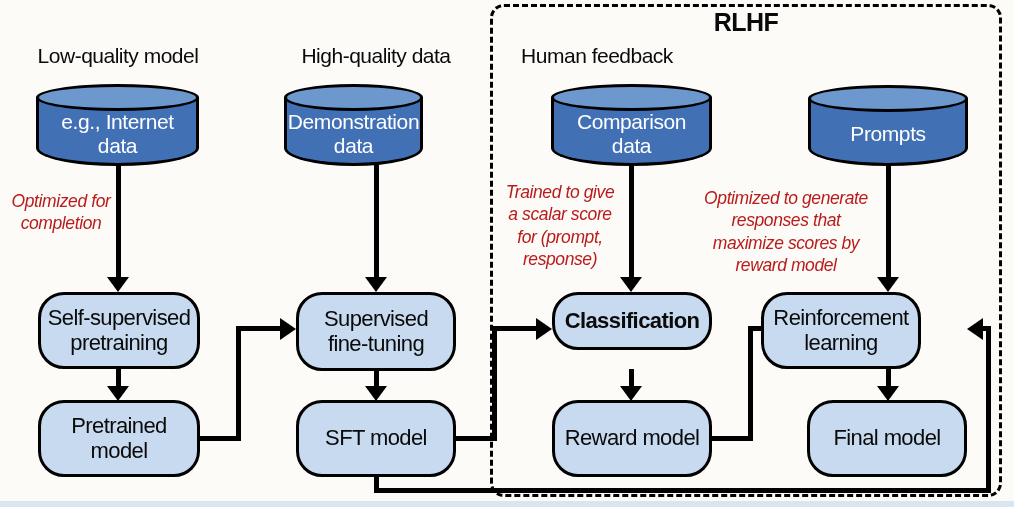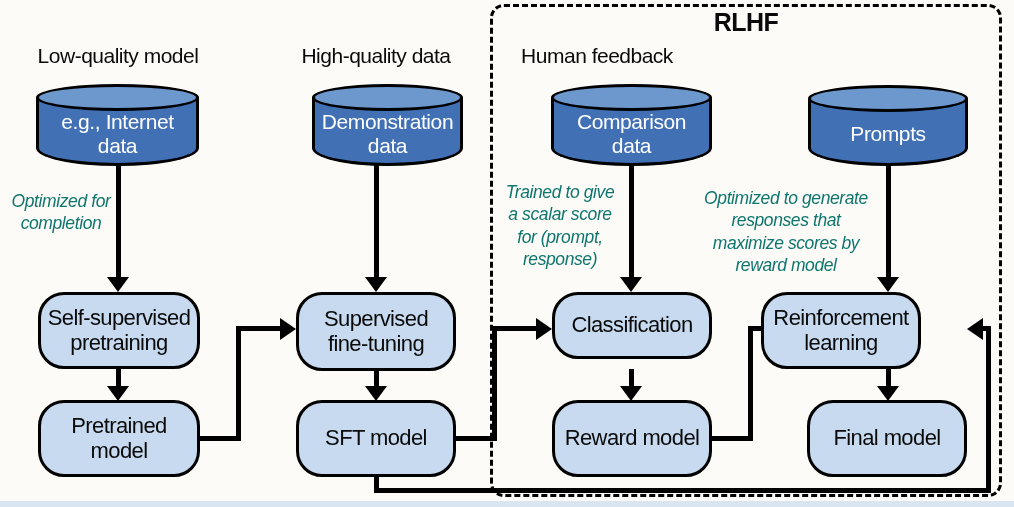--- a/index.html
+++ b/index.html
@@ -6,21 +6,21 @@
   .canvas{
     position:relative;width:1014px;height:507px;overflow:hidden;
     background:#fcfbf7;
     font-family:"Liberation Sans",sans-serif;
     color:#0a0a0a;
   }
   .abs{position:absolute;box-sizing:border-box;}
   .heading{font-size:21px;letter-spacing:-0.5px;text-align:center;font-weight:500;}
   .rlhf-title{font-size:25px;font-weight:bold;text-align:center;letter-spacing:-0.5px;}
   .annotation{font-style:italic;font-size:17.5px;line-height:1.28;text-align:center;
-    letter-spacing:-0.4px;white-space:pre-line;color:#0f766e;}
+    letter-spacing:-0.4px;white-space:pre-line;color:#b91c1c;}
   .node-box{
     background:#c7daef;border:3px solid #000;border-radius:26px;
     display:flex;align-items:center;justify-content:center;
     text-align:center;font-size:22px;line-height:1.12;letter-spacing:-0.6px;
     white-space:pre-line;
   }
   .cyl{position:absolute;}
   .cyl-top{position:absolute;left:0;right:0;top:0;height:27px;background:#6d98ce;
     border:3px solid #000;border-radius:50%;box-sizing:border-box;z-index:1;}
   .cyl-body{position:absolute;left:0;right:0;top:13px;bottom:0;background:#4170b5;
@@ -50,21 +50,21 @@
   <div class="abs heading" style="left:18px;top:44px;width:200px;">Low-quality model</div>
   <div class="abs heading" style="left:276px;top:44px;width:200px;">High-quality data</div>
   <div class="abs heading" style="left:497px;top:44px;width:200px;">Human feedback</div>
 
   <div class="cyl" style="left:36px;top:84px;width:163px;height:82px;">
     <div class="cyl-body"></div>
     <div class="cyl-top"></div>
     <div class="cyl-label">e.g., Internet
 data</div>
   </div>
-  <div class="cyl" style="left:312px;top:84px;width:151px;height:82px;text-decoration:underline;">
+  <div class="cyl" style="left:284px;top:84px;width:139px;height:82px;text-decoration:underline;">
     <div class="cyl-body"></div>
     <div class="cyl-top"></div>
     <div class="cyl-label">Demonstration
 data</div>
   </div>
   <div class="cyl" style="left:551px;top:84px;width:161px;height:82px;">
     <div class="cyl-body"></div>
     <div class="cyl-top"></div>
     <div class="cyl-label">Comparison
 data</div>
@@ -122,21 +122,21 @@
   <div class="abs vline" style="left:374px;top:477px;width:5px;height:16px;"></div>
   <div class="abs hline" style="left:374px;top:488px;width:617px;height:5px;"></div>
   <div class="abs vline" style="left:986px;top:326px;width:5px;height:167px;"></div>
   <div class="abs hline" style="left:983px;top:326px;width:8px;height:5px;"></div>
   <div class="abs arrow-left" style="left:967px;top:318px;"></div>
 
   <div class="abs node-box" style="left:38px;top:292px;width:162px;height:77px;">Self-supervised
 pretraining</div>
   <div class="abs node-box" style="left:296px;top:292px;width:160px;height:79px;">Supervised
 fine-tuning</div>
-  <div class="abs node-box" style="left:552px;top:292px;width:160px;height:67px;">Classification</div>
+  <div class="abs node-box" style="left:552px;top:292px;width:160px;height:58px;font-weight:bold;">Classification</div>
   <div class="abs node-box" style="left:761px;top:292px;width:160px;height:77px;">Reinforcement
 learning</div>
 
   <div class="abs node-box" style="left:38px;top:400px;width:162px;height:77px;">Pretrained
 model</div>
   <div class="abs node-box" style="left:296px;top:400px;width:160px;height:77px;">SFT model</div>
   <div class="abs node-box" style="left:552px;top:400px;width:160px;height:77px;">Reward model</div>
   <div class="abs node-box" style="left:807px;top:400px;width:160px;height:77px;">Final model</div>
 
   <div class="abs bottom-strip" style="left:0;top:501px;width:1014px;height:6px;"></div>

